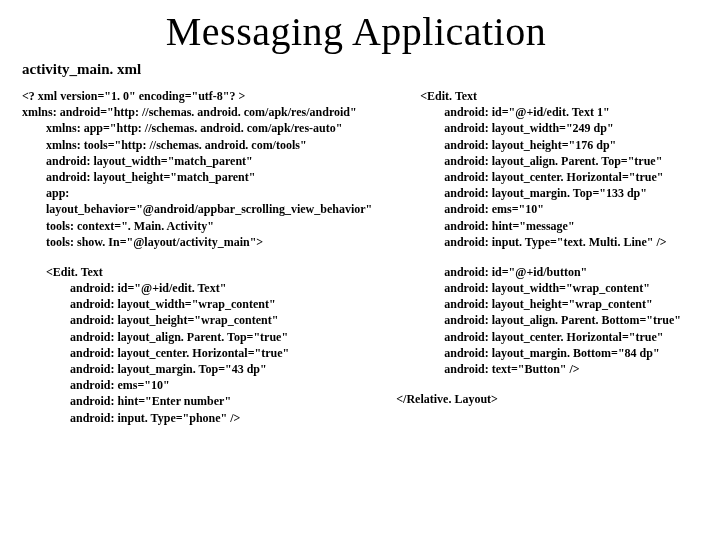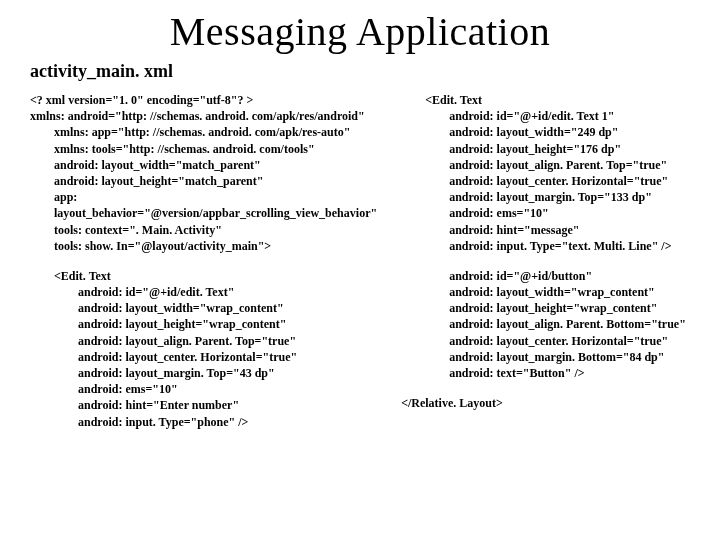--- a/index.html
+++ b/index.html
@@ -1,19 +1,19 @@
 <!DOCTYPE html>
 <html><head>
 <meta charset="utf-8">
 <style>
   * { margin: 0; padding: 0; box-sizing: border-box; }
   html, body { width: 720px; height: 540px; background: #fff; font-family: "Times New Roman", Times, serif; color: #000; }
-  .slide { width: 720px; height: 540px; padding: 8px 30px 10px 30px; }
+  .slide { width: 720px; height: 540px; padding: 8px 30px 10px 22px; }
   .title { font-size: 40px; font-weight: 400; text-align: center; margin-bottom: 6px; letter-spacing: 0.5px; }
-  .subtitle { font-size: 18px; font-weight: 700; margin-bottom: 10px; }
+  .subtitle { font-size: 15px; font-weight: 700; margin-bottom: 10px; }
   .cols { display: flex; gap: 24px; }
   .col { flex: 1; font-size: 12px; font-weight: 700; line-height: 1.35; }
   .col p { margin: 0; }
   .indent1 { padding-left: 24px; }
   .indent2 { padding-left: 48px; }
   .block { margin-bottom: 14px; }
   .right .block:last-child { margin-bottom: 16px; }
 </style>
 </head>
 <body>
@@ -25,21 +25,21 @@
   <div class="cols">
 
     <div class="col left">
       <div class="block">
         <p>&lt;? xml version="1. 0" encoding="utf-8"? &gt;</p>
         <p>xmlns: android="http: //schemas. android. com/apk/res/android"</p>
         <p class="indent1">xmlns: app="http: //schemas. android. com/apk/res-auto"</p>
         <p class="indent1">xmlns: tools="http: //schemas. android. com/tools"</p>
         <p class="indent1">android: layout_width="match_parent"</p>
         <p class="indent1">android: layout_height="match_parent"</p>
-        <p class="indent1">app: layout_behavior="@version/appbar_scrolling_view_behavior"</p>
+        <p class="indent1">app: layout_behavior="@android/appbar_scrolling_view_behavior"</p>
         <p class="indent1">tools: context=". Main. Activity"</p>
         <p class="indent1">tools: show. In="@layout/activity_main"&gt;</p>
       </div>
 
       <div class="block">
         <p class="indent1">&lt;Edit. Text</p>
         <p class="indent2">android: id="@+id/edit. Text"</p>
         <p class="indent2">android: layout_width="wrap_content"</p>
         <p class="indent2">android: layout_height="wrap_content"</p>
         <p class="indent2">android: layout_align. Parent. Top="true"</p>

